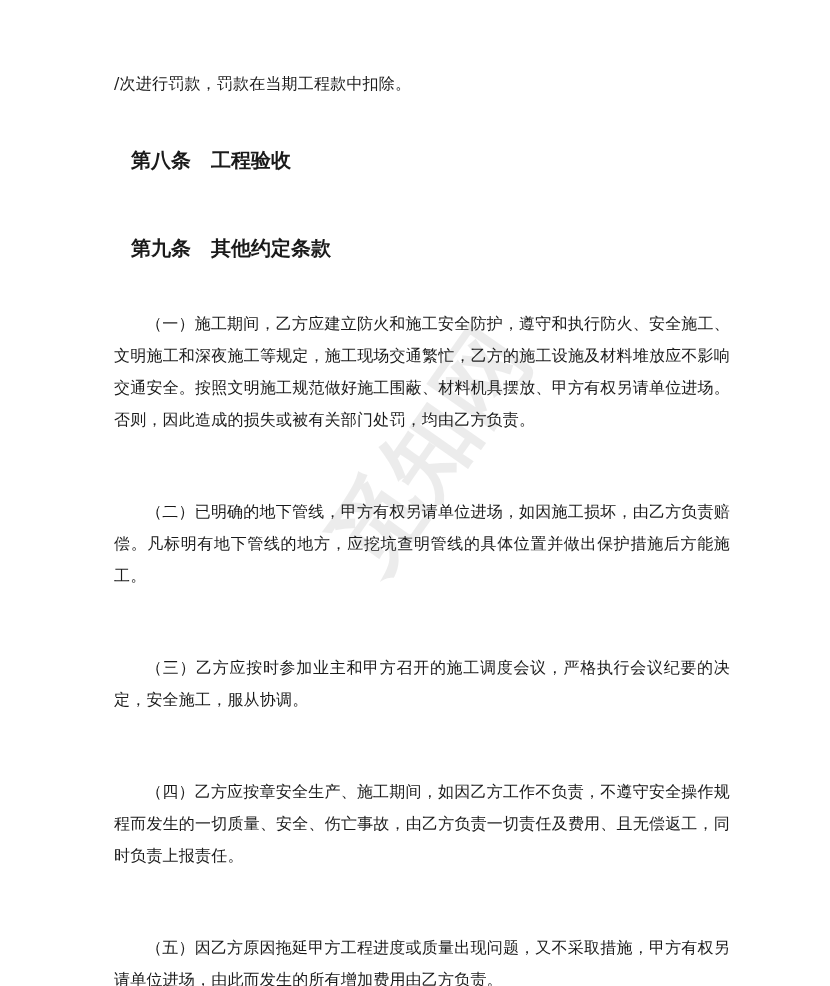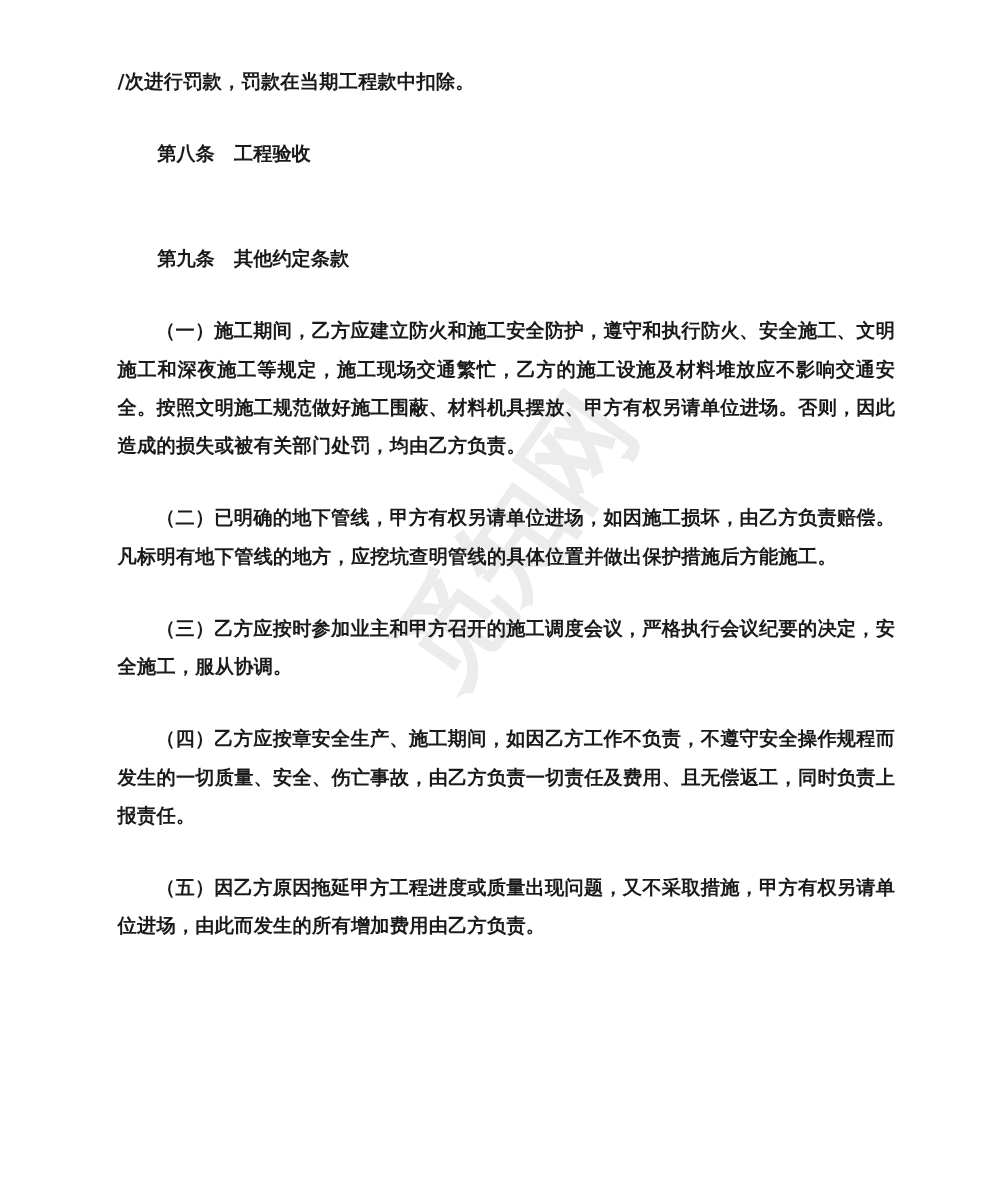--- a/index.html
+++ b/index.html
@@ -17,28 +17,27 @@
     }
     .page {
       position: absolute;
       left: 98px;
       top: 52px;
       width: 648px;
     }
     .p {
       font-size: 16px;
       line-height: 32px;
-      margin: 0;
+      margin: 16px;
       text-align: justify;
       letter-spacing: 0.2px;
-      font-weight: bold;
     }
     .indent { text-indent: 32px; }
     .heading {
-      font-size: 16px;
+      font-size: 20px;
       font-weight: bold;
       line-height: 32px;
       margin: 0;
       padding-left: 33px;
       white-space: pre;
     }
     .gap-md { height: 28px; }
     .watermark {
       position: absolute;
       left: 300px;

